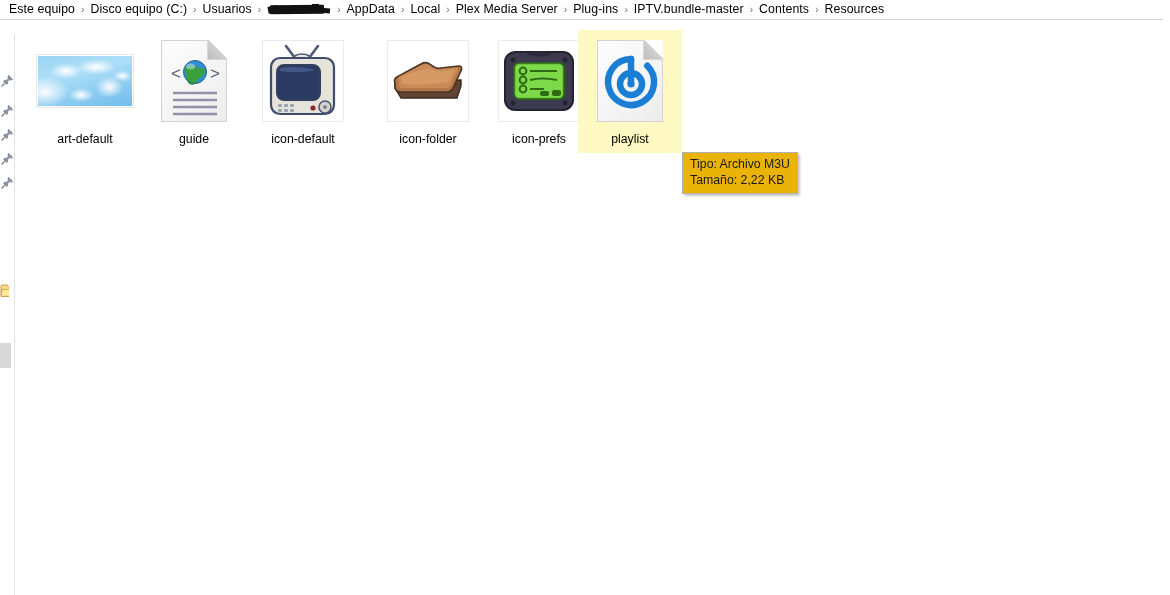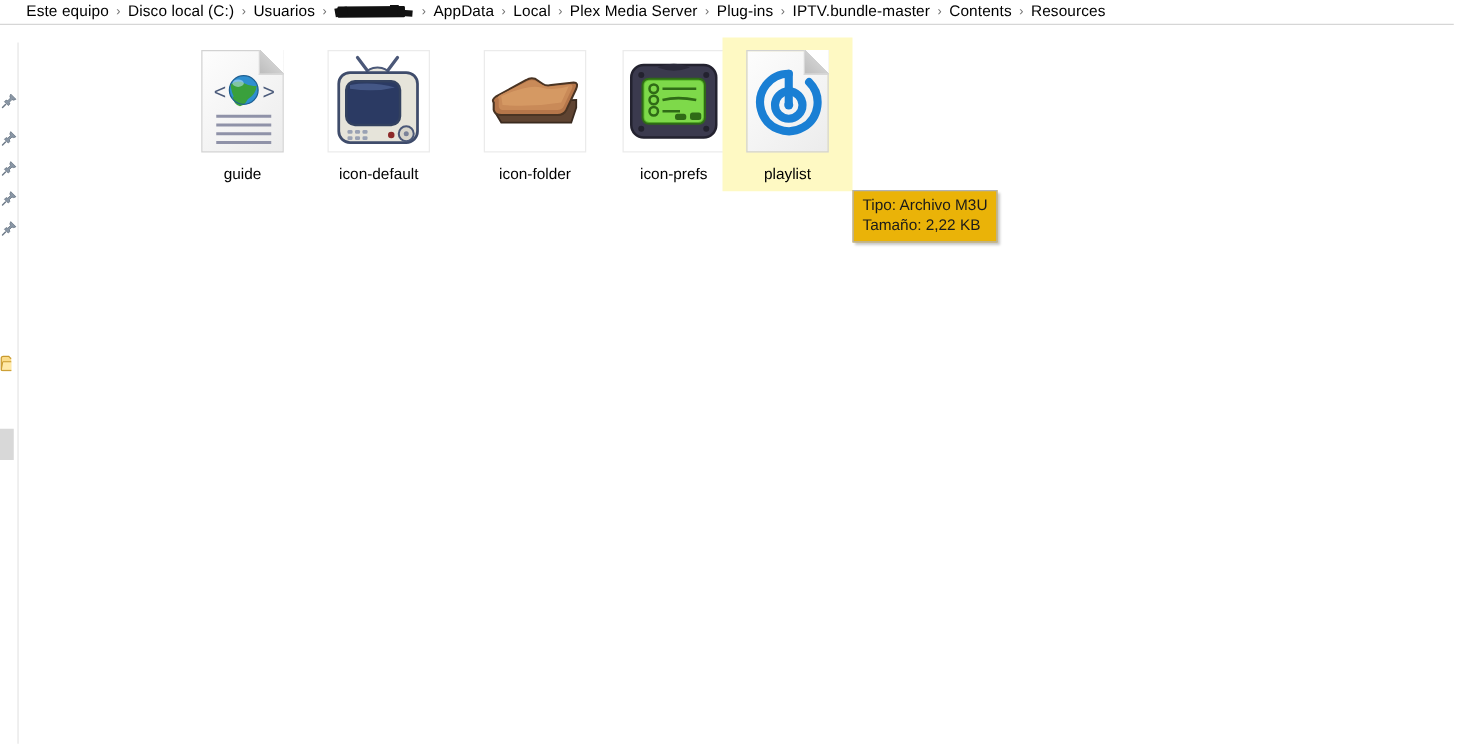--- a/index.html
+++ b/index.html
@@ -13,21 +13,21 @@
   }
 
   
   #addressbar {
     position: absolute;
     left: 0; top: 0;
     width: 1170px; height: 19px;
     display: flex;
     align-items: center;
     background: #ffffff;
-    padding-left: 20px;
+    padding-left: 8px;
     white-space: nowrap;
   }
   .crumb {
     font-size: 12.3px;
     color: #000000;
     line-height: 19px;
     padding: 0 1px;
     letter-spacing: .1px;
   }
   .crumb-sep {
@@ -171,21 +171,21 @@
     color: #1a1a1a;
     line-height: 15.5px;
   }
 </style>
 </head>
 <body>
 
 <div id="addressbar">
     <span class="crumb">Este equipo</span>
     <span class="crumb-sep">›</span>
-    <span class="crumb">Disco local (C:)</span>
+    <span class="crumb">Disco equipo (C:)</span>
     <span class="crumb-sep">›</span>
     <span class="crumb">Usuarios</span>
     <span class="crumb-sep">›</span>
     <span class="crumb-redacted">
       <i class="b1"></i>
       <i class="b2"></i>
       <i class="b3"></i>
       <i class="b4"></i>
     </span>
     <span class="crumb-sep">›</span>
@@ -240,20 +240,26 @@
     <div class="pin" style="top: 156px;">
       <svg width="13" height="13" viewBox="0 0 13 13">
         <path d="M7.6 1.3 L11.7 5.4 L9.9 6.1 L8.6 5.6 L6.4 7.8 L6.9 9.2 L5.6 10.4 L2.6 7.4 L3.8 6.1 L5.2 6.6 L7.4 4.4 L6.9 3.1 Z" fill="#8a97a6" stroke="#6c7886" stroke-width=".7" stroke-linejoin="round"></path>
         <path d="M3.4 9.6 L1.0 12.0" stroke="#6c7886" stroke-width="1.2" stroke-linecap="round"></path>
       </svg>
     </div>
   </div>
 <div id="railborder"></div>
 
 <div id="items">
+    <div class="item" style="left: 18px;">
+      <div class="thumbwrap">
+        <div class="thumb-photo"></div>
+      </div>
+      <div class="label">art-default</div>
+    </div>
     <div class="item" style="left: 127px;">
       <div class="thumbwrap">
         <div class="docpage">
           <div class="fold"></div>
           <svg width="66" height="82" viewBox="0 0 66 82" style="position:absolute;left:0;top:0">
             <text x="9" y="38" font-family="Liberation Sans, sans-serif" font-size="17" fill="#4a5a7a">&lt;</text>
             <text x="48" y="38" font-family="Liberation Sans, sans-serif" font-size="17" fill="#4a5a7a">&gt;</text>
             <circle cx="33" cy="31" r="11.5" fill="#2f8fd0"></circle>
             <path d="M22.4 26.5 q6-4 11-1 t10 2 q-1 9-10 12 t-11-13z" fill="#3aa03c"></path>
             <path d="M24 36 q7 3 13 0 q-2 7-7 8 q-5-1-6-8z" fill="#3aa03c"></path>

